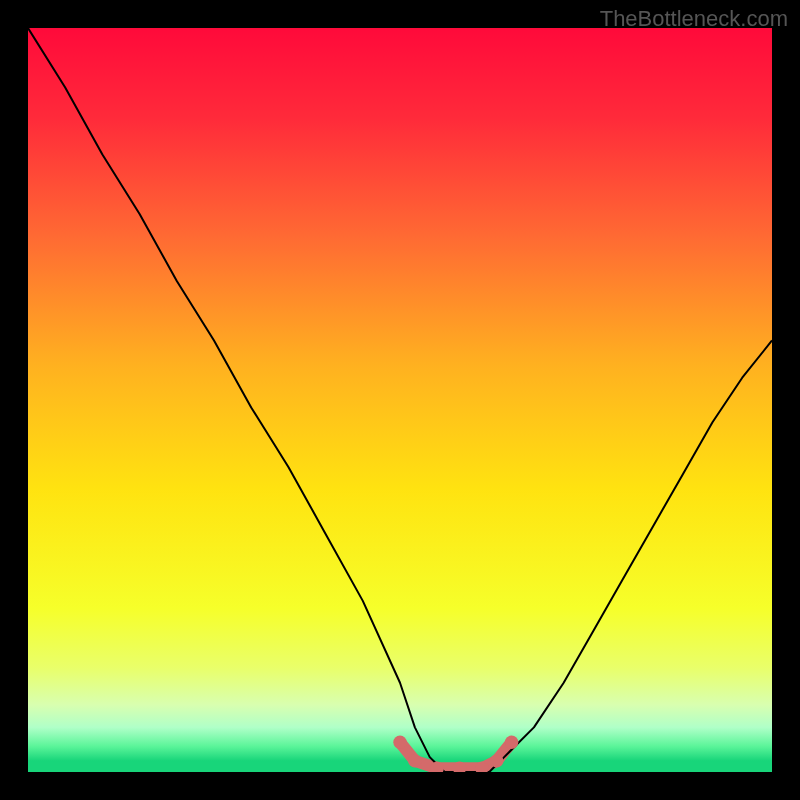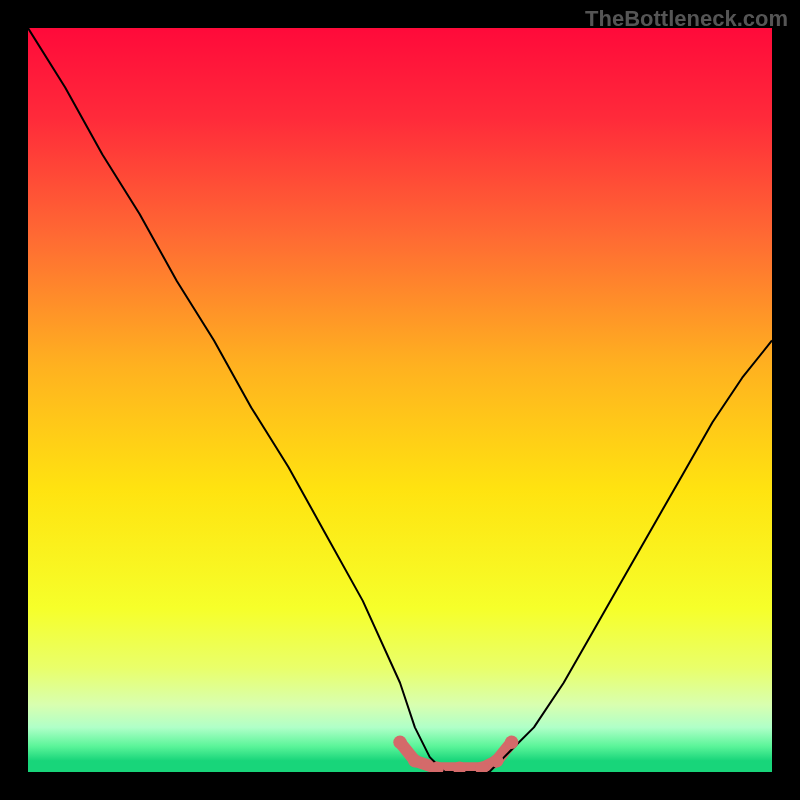--- a/index.html
+++ b/index.html
@@ -16,21 +16,21 @@
     width: 800px;
     height: 800px;
     background: #000;
   }
   .watermark {
     position: absolute;
     top: 6px;
     right: 12px;
     color: #555;
     font-size: 22px;
-    font-weight: 700;
+    font-weight: 400;
     z-index: 20;
   }
   .plot {
     position: absolute;
     left: 28px;
     top: 28px;
     width: 744px;
     height: 744px;
     overflow: hidden;
   }

